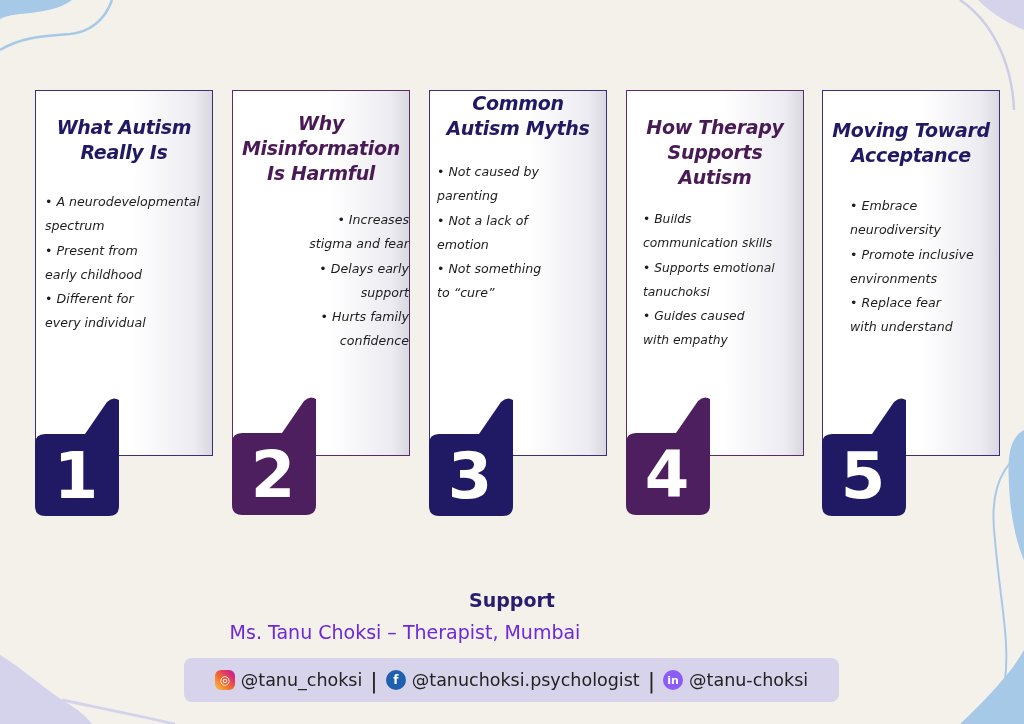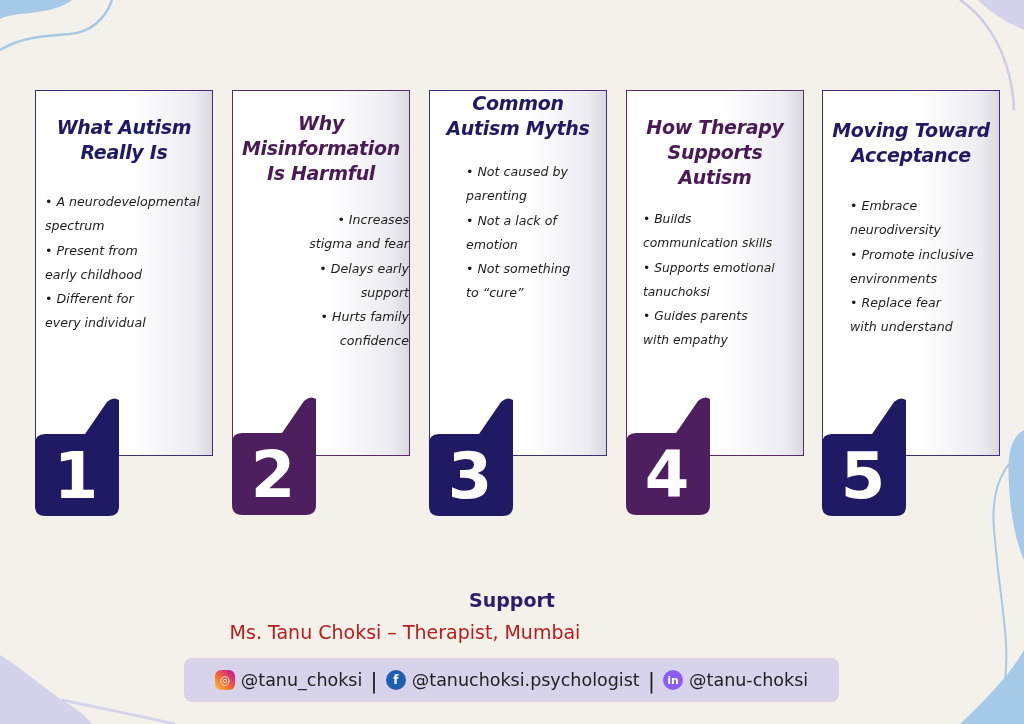--- a/index.html
+++ b/index.html
@@ -29,21 +29,21 @@
     position: absolute; left: 0; top: 40px; width: 82px; text-align: center;
     color: #ffffff; font-weight: bold; font-size: 64px; line-height: 80px;
     font-family: "DejaVu Sans", sans-serif;
   }
   .footer-title {
     position: absolute; top: 589px; left: 0; width: 1024px; text-align: center;
     font-weight: bold; font-size: 19px; color: #2a1d6e; z-index: 1;
   }
   .footer-sub {
     position: absolute; top: 621px; left: 0; width: 810px; text-align: center;
-    font-size: 19px; color: #b91c1c; z-index: 1;
+    font-size: 19px; color: #6d28d9; z-index: 1;
   }
   .social-bar {
     position: absolute; left: 184px; top: 658px; width: 655px; height: 44px;
     background: #d6d3ea; border-radius: 8px; z-index: 1;
     display: flex; align-items: center; justify-content: center; gap: 6px;
     font-size: 17.5px; color: #222;
   }
   .social-item { display: flex; align-items: center; gap: 6px; }
   .sep { font-size: 22px; color: #222; margin: 0 2px; }
   .icon-circle {
@@ -99,42 +99,42 @@
     <div>• Hurts family</div>
     <div>confidence</div>
   </div>
 </div>
 
 <div class="card" style="left:429px;">
   <div class="card-title" style="color:#1f1a63;">
     <div>Common</div>
     <div>Autism Myths</div>
   </div>
-  <div class="card-body" style="margin-top:19px; padding-left:36px;">
+  <div class="card-body" style="margin-top:19px; padding-left:7px;">
     <div>• Not caused by</div>
     <div>parenting</div>
     <div>• Not a lack of</div>
     <div>emotion</div>
     <div>• Not something</div>
     <div>to “cure”</div>
   </div>
 </div>
 
 <div class="card purple" style="left:626px;">
   <div class="card-title" style="margin-top:24px; color:#4a1a55;">
     <div>How Therapy</div>
     <div>Supports</div>
     <div>Autism</div>
   </div>
   <div class="card-body" style="margin-top:17px; padding-left:16px; font-size:12.3px;">
     <div>• Builds</div>
     <div>communication skills</div>
     <div>• Supports emotional</div>
     <div>tanuchoksi</div>
-    <div>• Guides parents</div>
+    <div>• Guides caused</div>
     <div>with empathy</div>
   </div>
 </div>
 
 <div class="card" style="left:822px;">
   <div class="card-title" style="margin-top:27px; color:#1f1a63;">
     <div>Moving Toward</div>
     <div>Acceptance</div>
   </div>
   <div class="card-body" style="margin-top:26px; padding-left:27px;">

